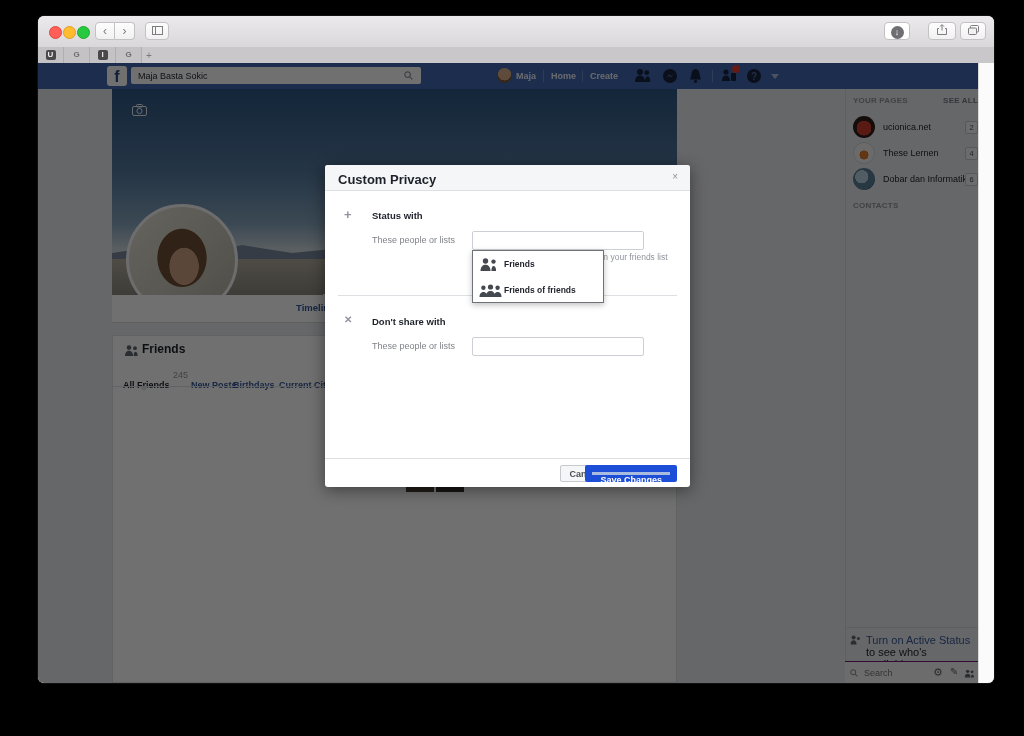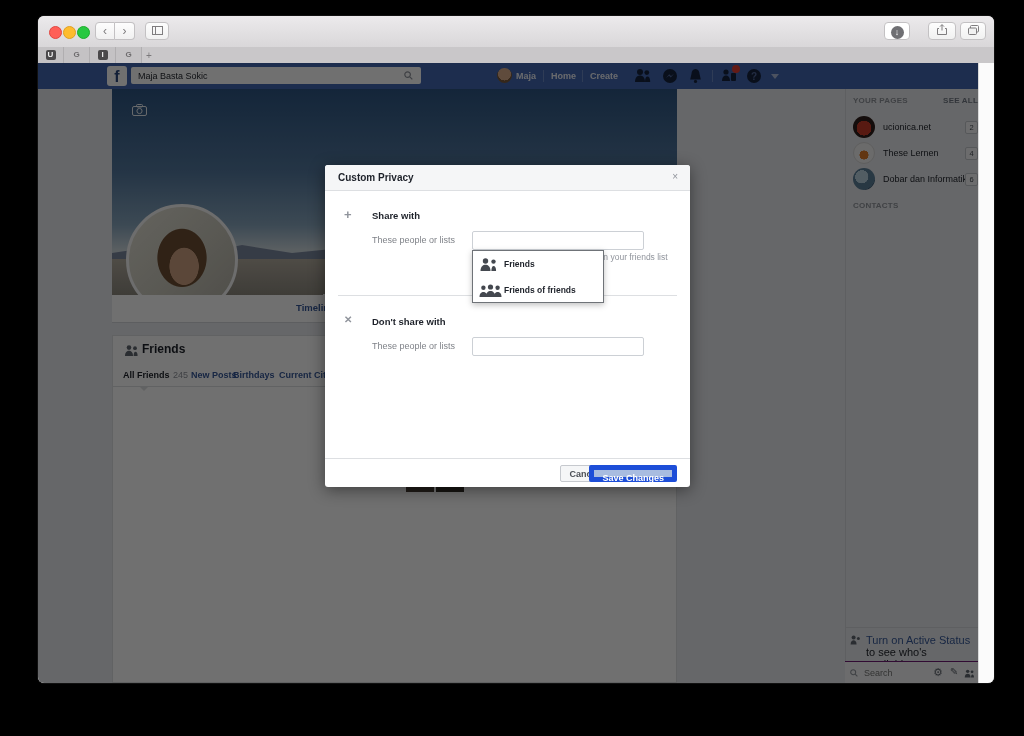--- a/index.html
+++ b/index.html
@@ -53,21 +53,21 @@
        radial-gradient(34px 18px at 50% 96%,#efece6 0 60%,rgba(0,0,0,0) 61%),
        radial-gradient(30px 38px at 52% 56%,#cfa183 0 48%,rgba(0,0,0,0) 50%),
        radial-gradient(44px 52px at 50% 48%,#6e4f33 0 55%,rgba(0,0,0,0) 57%),
        linear-gradient(135deg,#e4e2d6 0%,#cbc9bd 55%,#b4b1a6 100%);}
   .tlbar{position:absolute;left:74px;top:232px;width:565px;height:27px;background:#fff;border-bottom:1px solid #d3d6db;}
   .tllink{position:absolute;left:184px;top:7px;color:#365899;font-size:9.5px;font-weight:bold;}
   .tlcaret{position:absolute;left:236px;top:12px;width:0;height:0;border-left:3.5px solid transparent;border-right:3.5px solid transparent;border-top:4px solid #365899;}
   
   .fcard{position:absolute;left:74px;top:272px;width:565px;height:348px;background:#fff;border:1px solid #dddfe2;box-sizing:border-box;}
   .fhead{position:absolute;left:29px;top:6px;font-size:12px;font-weight:bold;color:#1d2129;}
-  .ftab{position:absolute;top:34px;font-size:9px;font-weight:bold;color:#365899;white-space:nowrap;}
+  .ftab{position:absolute;top:44px;font-size:9px;font-weight:bold;color:#365899;white-space:nowrap;}
   .ftab.active{color:#1d2129;}
   .fcount{position:absolute;top:34px;font-size:9px;color:#90949c;}
   .fdivider{position:absolute;left:0;top:50px;width:563px;height:1px;background:#dddfe2;}
   .fnotch{position:absolute;left:26px;top:50px;width:0;height:0;border-left:5px solid transparent;border-right:5px solid transparent;border-top:5px solid #dddfe2;}
   .thumb{position:absolute;top:148px;width:28px;height:8px;}
   
   .sdivider{position:absolute;left:807px;top:26px;width:1px;height:594px;background:#d5d8dd;}
   .sblock{position:absolute;font-size:8.5px;}
   .shead{color:#90949c;font-weight:bold;font-size:8px;letter-spacing:0.2px;}
   .sitem-avatar{position:absolute;left:0;top:0;width:22px;height:22px;border-radius:50%;}
@@ -80,39 +80,39 @@
   .ssearch{position:absolute;left:17px;top:5px;width:62px;border:none;background:transparent;font-size:9px;color:#90949c;
            font-family:"Liberation Sans",sans-serif;}
   
   .dim{position:absolute;left:0;top:0;width:956px;height:620px;background:rgba(0,0,0,0.56);z-index:40;}
   .scrollstrip{position:absolute;left:940px;top:0;width:16px;height:620px;background:#fbfbfb;border-left:1px solid #d9d9d9;z-index:45;box-sizing:border-box;}
   
   .modal{position:absolute;left:287px;top:102px;width:365px;height:322px;background:#fff;border-radius:3px;z-index:50;
          box-shadow:0 3px 16px rgba(0,0,0,0.45);font-size:9px;color:#1d2129;}
   .mhead{position:absolute;left:0;top:0;width:100%;height:26px;background:#f5f6f7;border-bottom:1px solid #dddfe2;
          border-radius:3px 3px 0 0;box-sizing:border-box;}
-  .mtitle{position:absolute;left:13px;top:7px;font-size:10px;font-weight:bold;text-align:center;}
+  .mtitle{position:absolute;left:13px;top:7px;font-size:13px;font-weight:bold;text-align:center;}
   .mclose{position:absolute;right:12px;top:7px;color:#90949c;font-size:10px;line-height:10px;}
   .msecicon{position:absolute;left:19px;color:#90949c;font-size:13px;font-weight:bold;}
   .mseclabel{position:absolute;left:47px;font-size:9.5px;font-weight:bold;}
   .mfieldlabel{position:absolute;left:47px;font-size:9px;color:#7f8288;}
   .minput{position:absolute;left:147px;width:172px;height:19px;border:1px solid #ccd0d5;border-radius:2px;background:#fff;
           box-sizing:border-box;font-size:9px;padding:0 4px;font-family:"Liberation Sans",sans-serif;}
   .mhelper{position:absolute;left:147px;font-size:8.5px;color:#90949c;line-height:11px;}
   .mdivider{position:absolute;left:13px;top:130px;width:339px;height:1px;background:#dddfe2;}
   .dropdown{position:absolute;left:147px;top:85px;width:132px;height:53px;background:#fff;border:1px solid #6f7378;
             box-shadow:0 2px 6px rgba(0,0,0,0.25);z-index:5;box-sizing:border-box;}
   .dditem{position:absolute;left:0;width:130px;height:26px;}
   .dditem .ddicon{position:absolute;left:6px;top:7px;}
   .dditem .ddlabel{position:absolute;left:31px;top:8px;font-size:8.5px;font-weight:bold;color:#1d2129;white-space:nowrap;}
   .mfooter{position:absolute;left:0;top:293px;width:100%;height:29px;border-top:1px solid #dddfe2;box-sizing:border-box;}
   .btn{position:absolute;top:6px;height:17px;border-radius:2px;font-size:9px;font-weight:bold;text-align:center;
        line-height:16px;box-sizing:border-box;font-family:"Liberation Sans",sans-serif;padding:0 8px;}
   .btn.cancel{right:82px;background:#f5f6f7;border:1px solid #c6c9ce;color:#4b4f56;}
-  .btn.save{right:13px;background:#a8bce0;border:5px solid #1d4ed8;color:#fff;}
+  .btn.save{right:13px;background:#a8bce0;border:7px solid #1d4ed8;color:#fff;}
 </style>
 </head>
 <body>
 
 <div class="screen">
   <div class="window">
 
     <div class="titlebar">
       <span class="tl red"></span>
       <span class="tl yellow"></span>
@@ -294,21 +294,21 @@
       <div class="dim"></div>
       <div class="scrollstrip"></div>
 
       <div class="modal">
         <div class="mhead">
           <span class="mtitle">Custom Privacy</span>
           <span class="mclose">×</span>
         </div>
 
         <span class="msecicon" style="top:42px;">+</span>
-        <span class="mseclabel" style="top:45px;">Share with</span>
+        <span class="mseclabel" style="top:45px;">Status with</span>
         <span class="mfieldlabel" style="top:70px;">These people or lists</span>
         <input class="minput" style="top: 66px;">
         <div class="mhelper" style="top:87px;width:205px;">Anyone you include here or have on your friends list will be able to see this post.</div>
 
         <div class="mdivider"></div>
 
         <div class="dropdown">
           <div class="dditem" style="top:0;">
             <svg class="ddicon" width="20" height="13" viewBox="0 0 20 13">
                 <circle cx="6.5" cy="3" r="2.7" fill="#44484f"></circle>

